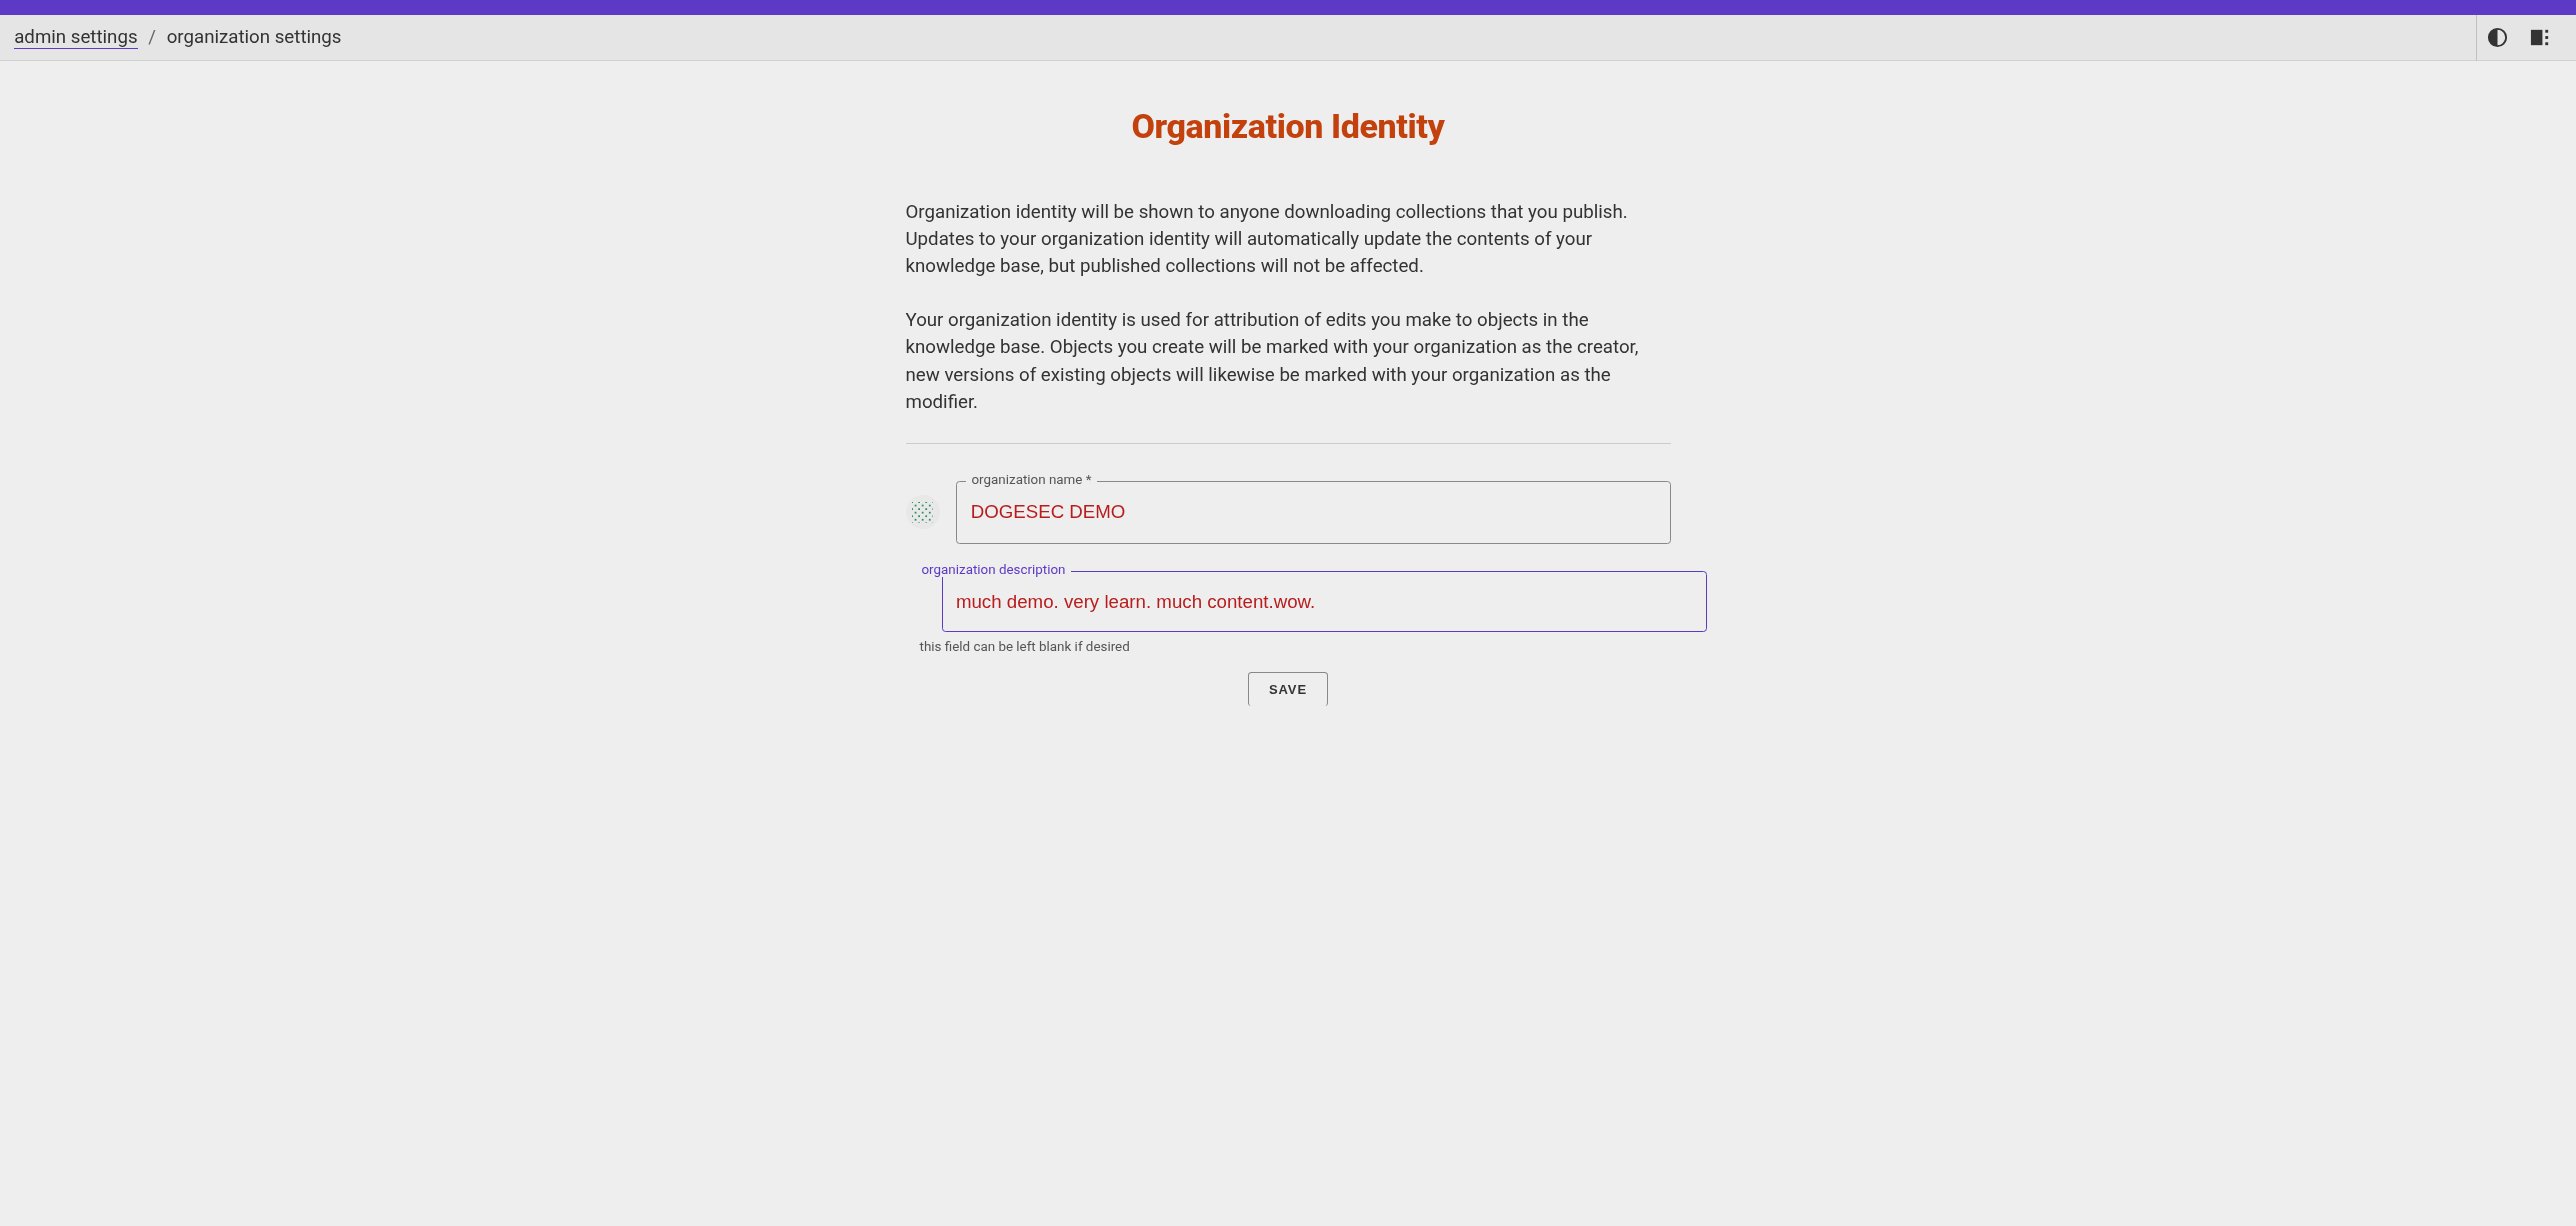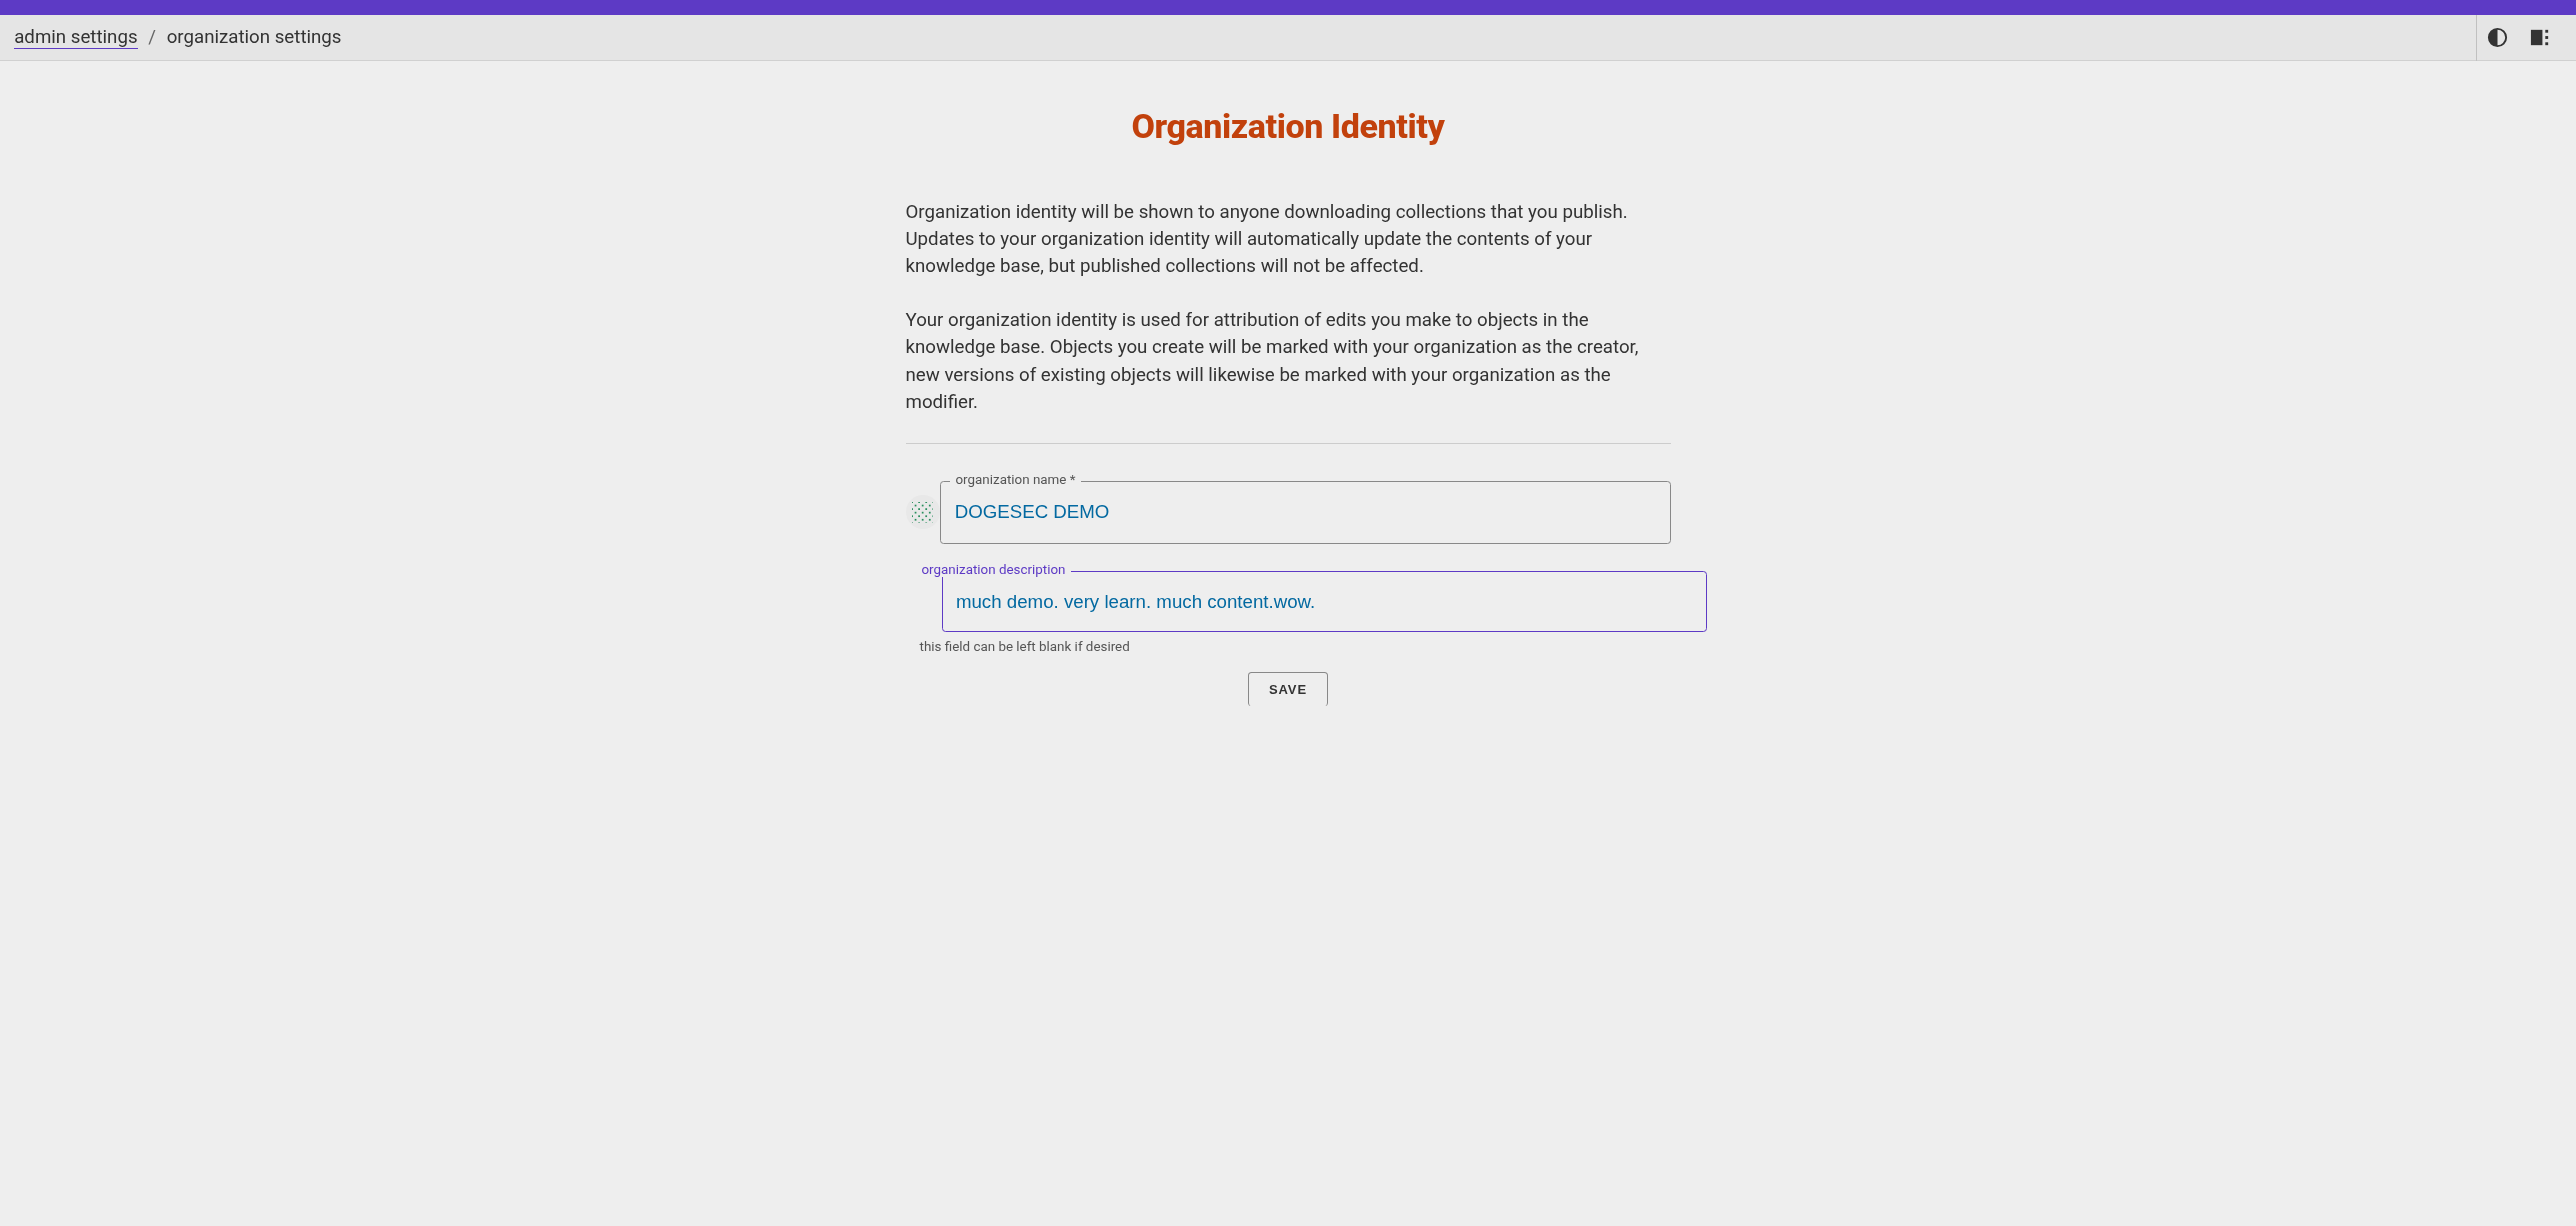--- a/index.html
+++ b/index.html
@@ -86,21 +86,21 @@
       margin-bottom: 27px;
     }
     .divider {
       border: none;
       border-top: 0.9px solid #ccc;
       margin: 27px 0 37px 0;
     }
     .form-row {
       display: flex;
       align-items: center;
-      gap: 0;
+      gap: 16px;
       margin-bottom: 27px;
     }
     .avatar {
       width: 34px;
       height: 34px;
       border-radius: 50%;
       background: #e8e8e8;
       display: flex;
       align-items: center;
       justify-content: center;
@@ -134,21 +134,21 @@
     .input-label.focused {
       color: #5d3ac5;
     }
     .text-input {
       width: 100%;
       padding: 19.6px 14.2px;
       font-size: 18.7px;
       border: 0.9px solid #888;
       border-radius: 3.6px;
       background: transparent;
-      color: #0369a1;
+      color: #b91c1c;
       outline: none;
     }
     .text-input.focused {
       border: 1.8px solid #5d3ac5;
       padding: 18.7px 13.4px;
       margin-left: 36px;
     }
     .helper-text {
       font-size: 13.4px;
       color: #555;

